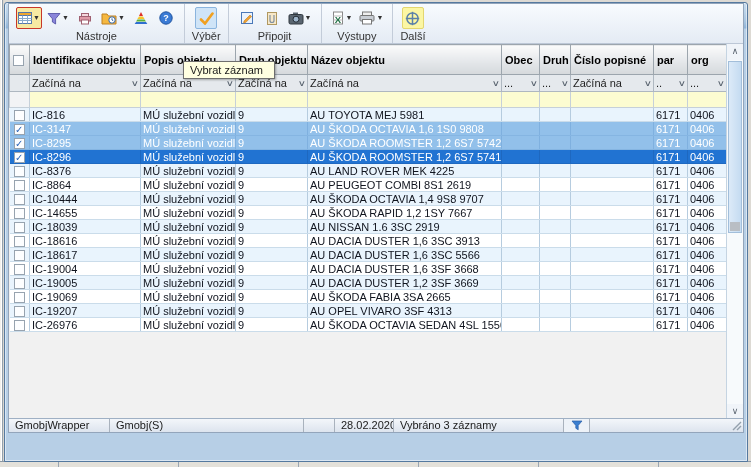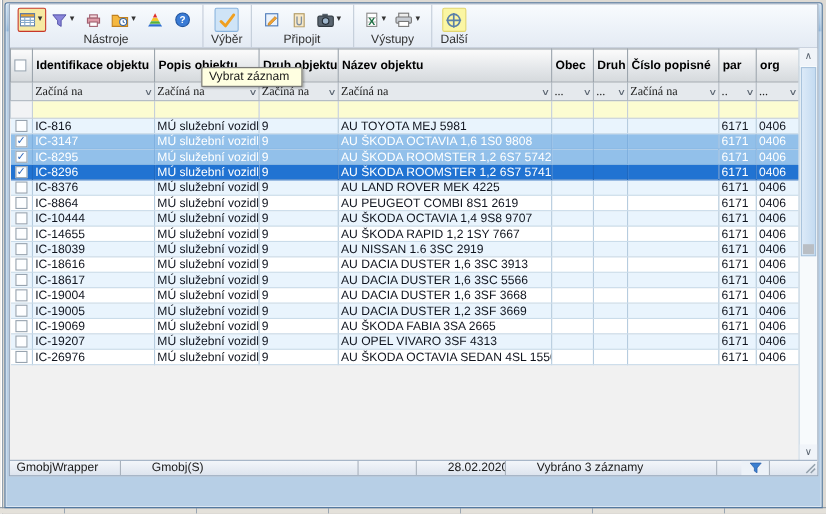--- a/index.html
+++ b/index.html
@@ -45,21 +45,21 @@
   .dd-arrow { font-size:7px; color:#333; margin-left:1px; line-height:8px; }
 
   
   .grid { position:absolute; left:0; top:40px; right:0; height:376px; background:#F1F1F1; }
   table.obj { table-layout:fixed; width:717px; border-collapse:collapse; }
   table.obj th, table.obj td { overflow:hidden; white-space:nowrap; padding:0 2px; font-size:11px; }
   tr.hdr th { height:30px; text-align:left; font-weight:bold; color:#000;
     background:linear-gradient(180deg,#FBFBFB,#E3E6E9 60%,#D5D9DC);
     border:1px solid #9CA5AD; padding-left:3px; }
   tr.flt td { height:17px; background:#E5E9ED; border:1px solid #AEB7C0; color:#222; }
-  .flt-wrap { display:flex; align-items:center; justify-content:space-between;font-family:Liberation Serif, serif; }
+  .flt-wrap { display:flex; align-items:center; justify-content:space-between; }
   .chev { color:#5A6470; font-size:8px; transform:scaleX(1.4); }
   tr.inp td { height:16px; background:#FCFCD1; border:1px solid #C6D0D9; }
   tr.inp td.cbc { background:#F2F3F5; }
   tbody tr.r td { height:14px; border-right:1px solid #B6CCDF; border-bottom:1px solid #CADCEA; color:#10141E; background:#FFFFFF; }
   tbody tr.r.alt td { background:#E9F4FD; }
   tbody tr.r.sel td { background:#92C0EA; color:#FFFFFF; border-right-color:#7FB0DF; border-bottom-color:#85B5E2; }
   tbody tr.r.cur td { background:#2173D2; color:#FFFFFF; border-right-color:#1E68C0; border-bottom-color:#1E68C0; }
   td.cbcell, th.cbcell { text-align:center; padding:0; }
   .cb { display:inline-block; width:11px; height:11px; border:1px solid #97A3AF; background:#FDFEFF;
     font-size:10px; line-height:10px; color:#2E66B8; text-align:center; vertical-align:middle; }
@@ -71,21 +71,21 @@
     font-size:9px; color:#5A6470; line-height:15px; background:#F0F4F9; }
   .vs-up { top:0; }
   .vs-down { bottom:0; }
   .vs-thumb { position:absolute; top:17px; left:1px; width:14px; height:172px;
     background:linear-gradient(90deg,#DCEAF8,#C4DBF1); border:1px solid #A2BEDA; }
   .vs-grip { position:absolute; bottom:1px; left:1px; width:10px; height:9px; background:#B9BEC4; }
 
   
   .statusbar { position:absolute; left:0; right:0; bottom:0; height:14px; display:flex;
     background:linear-gradient(180deg,#F3F6FA,#DDE4EE); border-top:1px solid #9FB0C4;
-    font-size:11px; color:#1A1A1A; line-height:13px;gap:22px; }
+    font-size:11px; color:#1A1A1A; line-height:13px; }
   .sb-seg { padding-left:6px; border-right:1px solid #A9B2BD; overflow:hidden; white-space:nowrap; }
   .sb-funnel { display:flex; align-items:center; justify-content:center; width:26px;
     border-right:1px solid #A9B2BD; background:#EDF2F8; }
   .sb-fill { flex:1 1 auto; position:relative; }
   .sb-grip { position:absolute; right:1px; bottom:1px; }
 
   
   .tooltip { position:absolute; left:183px; top:61px; min-width:92px; height:18px;
     background:#FFFFE1; border:1px solid #6E6E6E; box-shadow:1px 1px 2px rgba(0,0,0,.3);
     font-size:11px; color:#1A1A1A; padding:2px 5px 0 6px; z-index:99; white-space:nowrap; }

